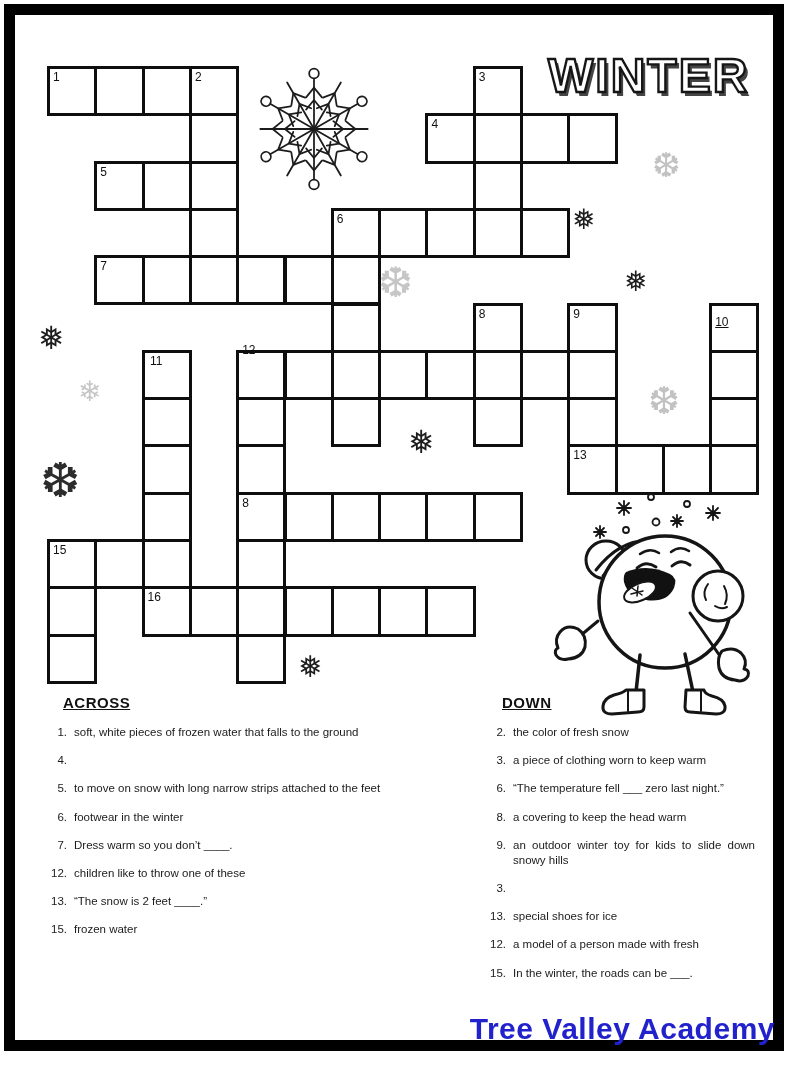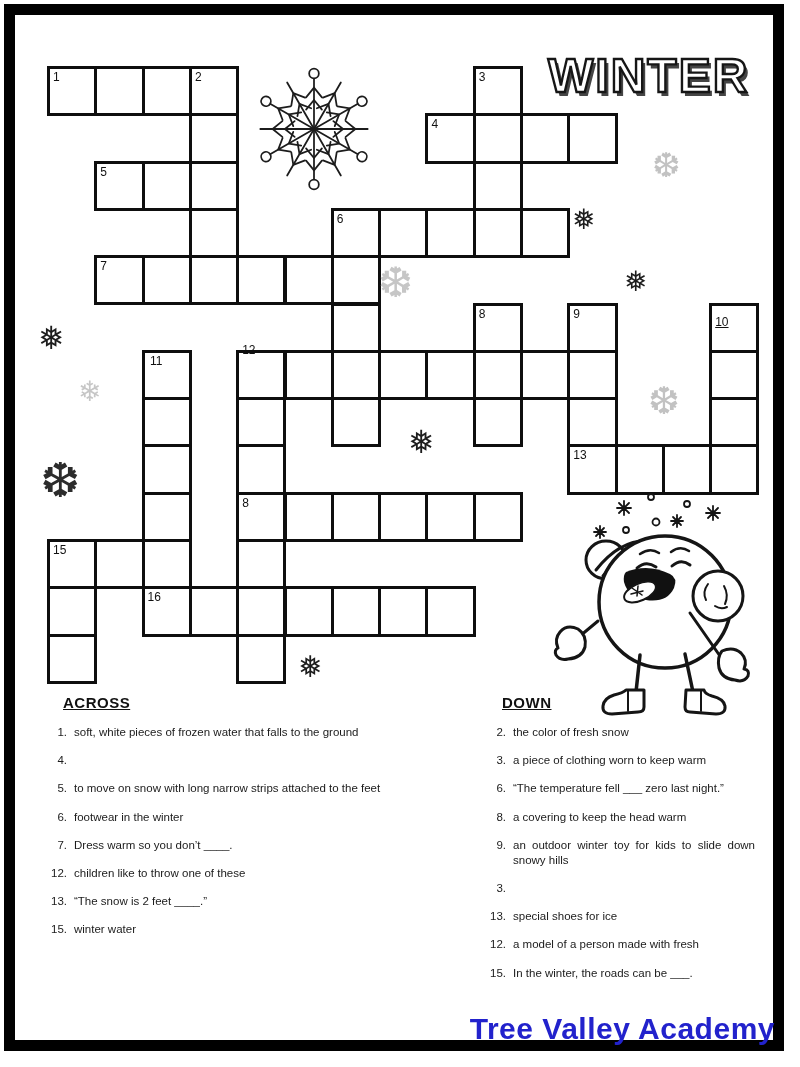--- a/index.html
+++ b/index.html
@@ -315,21 +315,21 @@
       <div class="clue">
         <span class="clue-num">12.</span>
         <span class="clue-text">children like to throw one of these</span>
       </div>
       <div class="clue">
         <span class="clue-num">13.</span>
         <span class="clue-text">“The snow is 2 feet ____.”</span>
       </div>
       <div class="clue">
         <span class="clue-num">15.</span>
-        <span class="clue-text">winter water</span>
+        <span class="clue-text">frozen water</span>
       </div>
     </div>
 </div>
 
 <div class="clues" id="down-section">
   <h2>DOWN</h2>
   <div id="down-list">
       <div class="clue">
         <span class="clue-num">2.</span>
         <span class="clue-text">the color of fresh snow</span>

